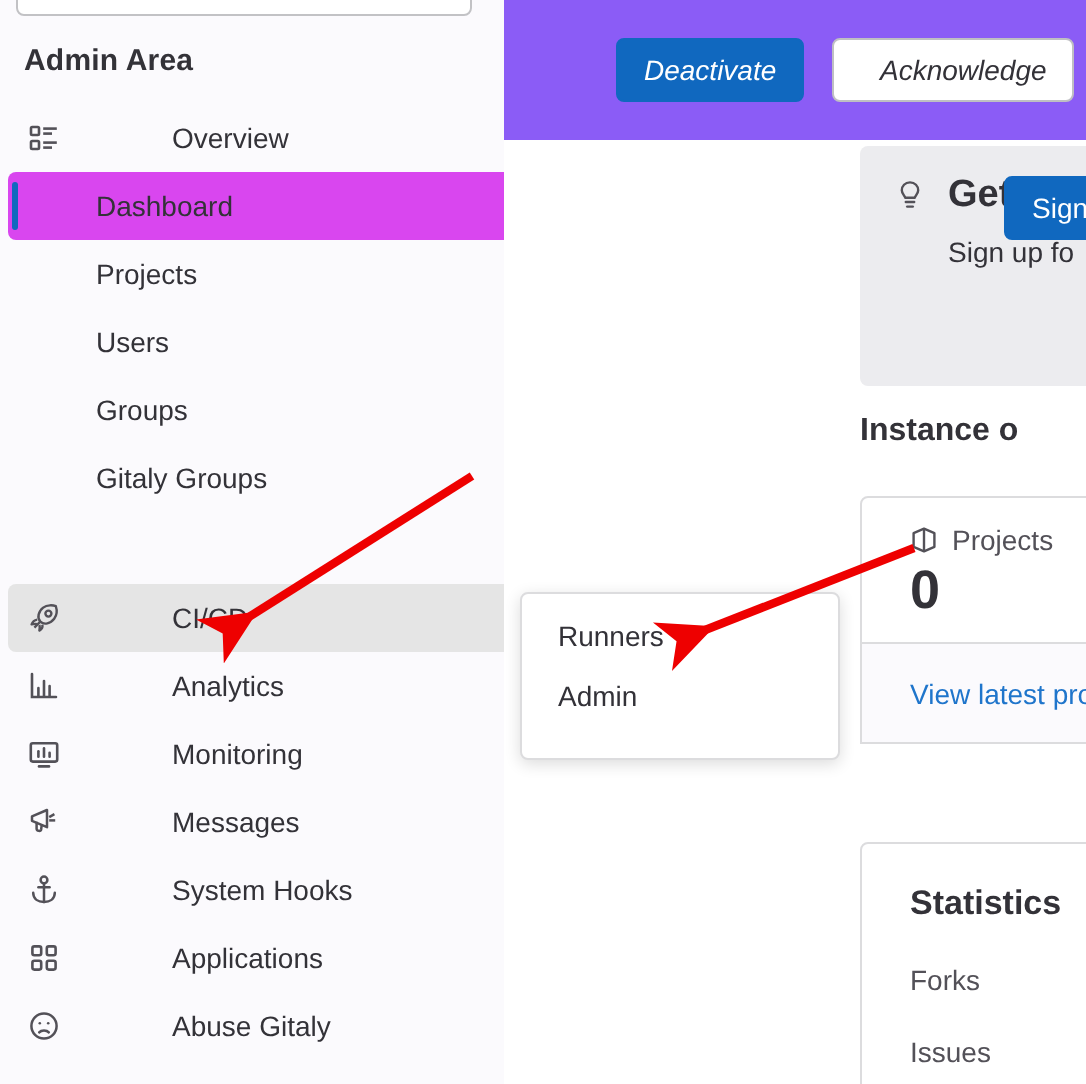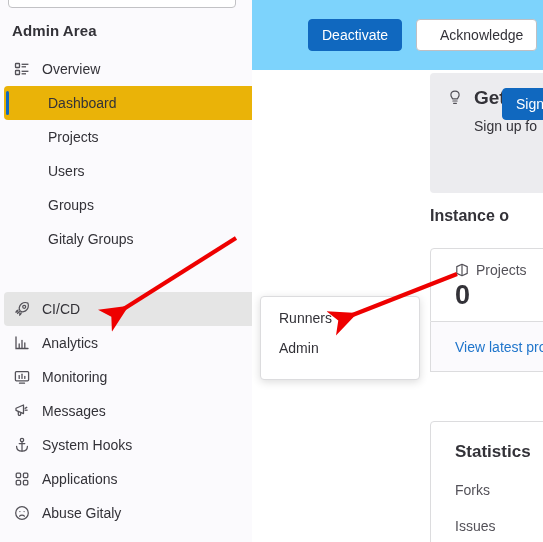--- a/index.html
+++ b/index.html
@@ -21,23 +21,24 @@
   }
   .sidebar-head{
     position:absolute;left:12px;top:22px;font-size:15px;font-weight:bold;
     color:#333238;letter-spacing:.1px;
   }
   .nav{position:absolute;left:0;top:52px;right:0;}
   .nav-item{
     position:relative;display:flex;align-items:center;height:34px;
     margin:0 4px;border-radius:4px;box-sizing:border-box;padding:0 10px 0 10px;
     cursor:pointer;
+    gap:44px;
   }
   .nav-item.sub{padding-left:44px;}
-  .nav-item.active-sub{background:#eab308;text-align:center;}
+  .nav-item.active-sub{background:#d946ef;text-align:center;}
   .nav-item.active-parent{background:#e5e5e5;margin-top:36px;}
   .active-bar{
     position:absolute;left:2px;top:5px;width:3px;height:24px;
     background:#1068bf;border-radius:2px;
   }
   .nav-ico{
     width:16px;height:16px;flex:0 0 16px;margin-right:12px;
     display:flex;align-items:center;justify-content:center;color:#535158;
   }
   .nav-ico svg{display:block;}
@@ -59,22 +60,23 @@
   }
   .fly-item{
     height:30px;display:flex;align-items:center;padding:0 18px;
     font-size:14px;color:#333238;cursor:pointer;white-space:nowrap;
   }
   
   #main{
     position:absolute;left:252px;top:0;right:0;bottom:0;background:#fff;overflow:hidden;
   }
   #banner{
-    position:absolute;left:0;top:0;right:0;height:70px;background:#7dd3fc;
+    position:absolute;left:0;top:0;right:0;height:70px;background:#8b5cf6;
     box-sizing:border-box;
+    font-style:italic;
   }
   .btn{
     font-family:"Liberation Sans",sans-serif;font-size:14px;border-radius:4px;
     padding:7px 13px;box-sizing:border-box;cursor:pointer;white-space:nowrap;
     line-height:16px;display:inline-block;
   }
   .btn-primary{background:#1068bf;color:#fff;border:1px solid #1068bf;}
   .btn-secondary{background:#fff;color:#333238;border:1px solid #bfbfc3;}
   #btn-deactivate{position:absolute;left:56px;top:19px;}
   #btn-acknowledge{position:absolute;left:164px;top:19px;padding-left:23px;}

